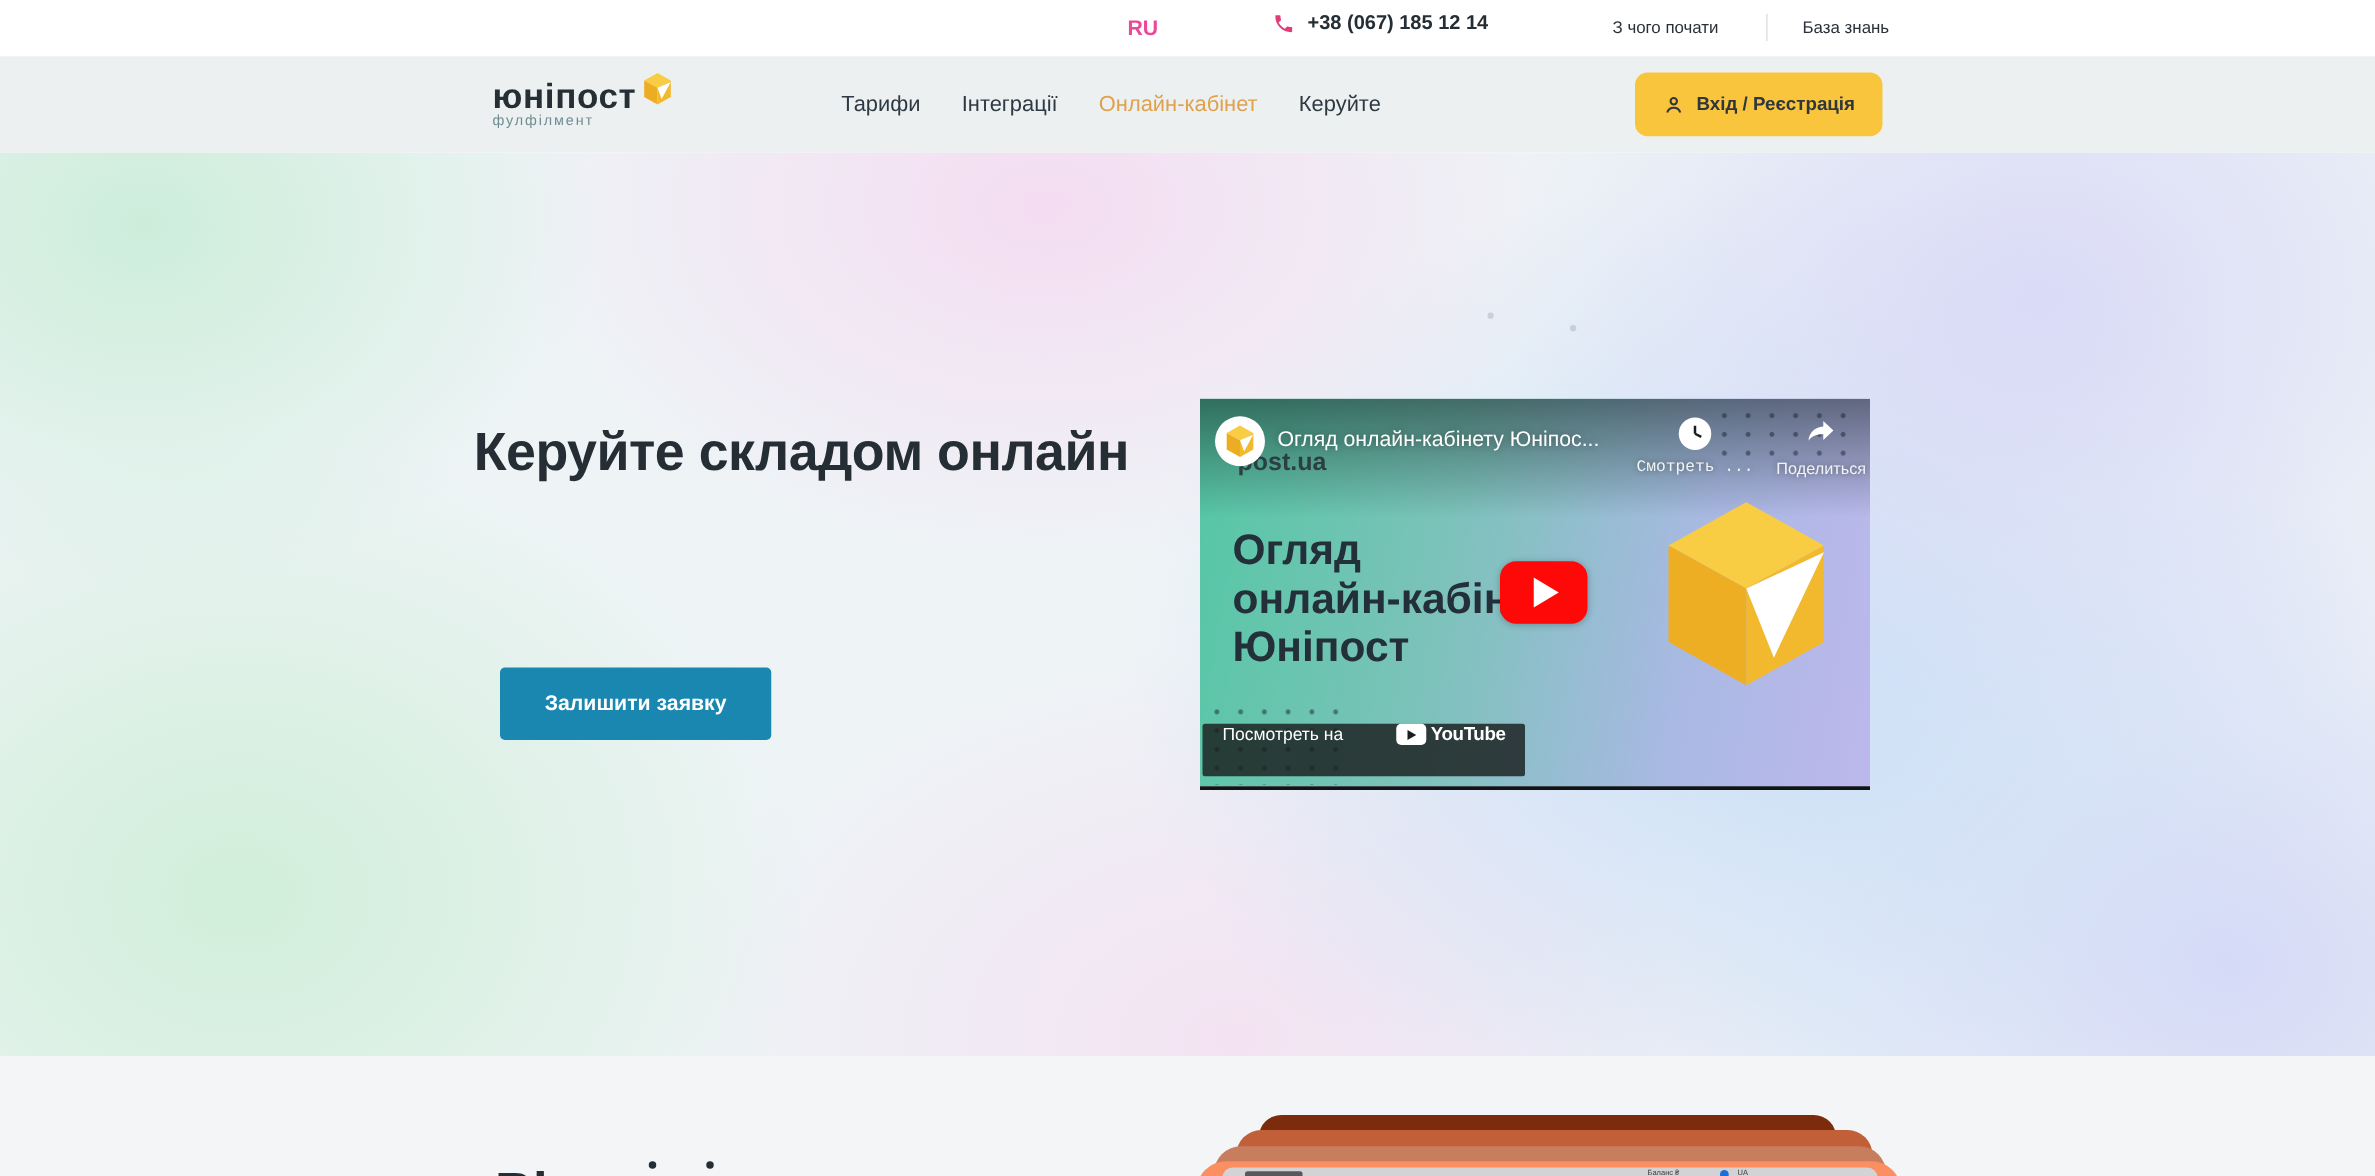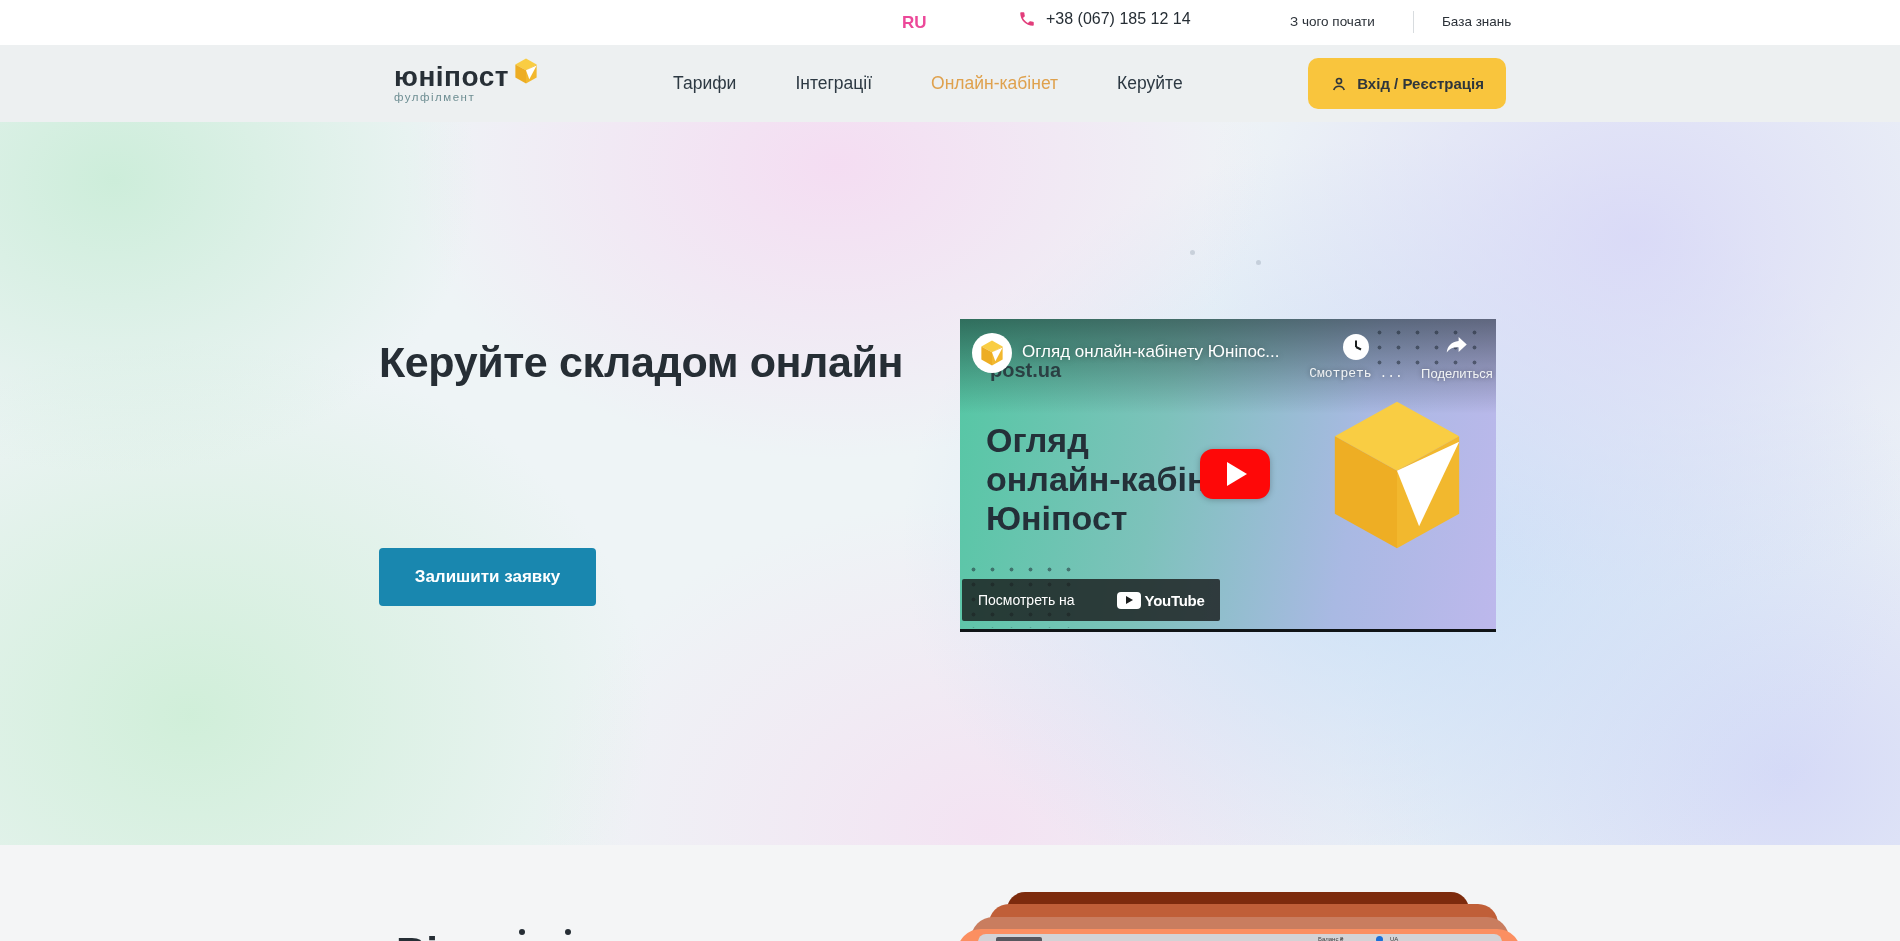--- a/index.html
+++ b/index.html
@@ -4,35 +4,35 @@
 <style>
   * { margin:0; padding:0; box-sizing:border-box; }
   html,body { width:1900px; height:941px; }
   body { font-family:"Liberation Sans", sans-serif; background:#fff; overflow:hidden; }
   .page { position:relative; width:1900px; height:941px; overflow:hidden; }
 
   
   .topbar { position:absolute; left:0; top:0; width:1900px; height:45px; background:#ffffff; z-index:30; }
   .topbar-lang { position:absolute; left:902px; top:13px; font-size:17px; font-weight:700; color:#ec4899; cursor:pointer; }
   .topbar-phone { position:absolute; left:1018px; top:10px; display:flex; align-items:center; gap:10px; }
-  .topbar-phone .num { font-size:16px; font-weight:400; color:#262e35; }
+  .topbar-phone .num { font-size:16px; font-weight:700; color:#262e35; }
   .toplink { position:absolute; top:14px; font-size:13.5px; color:#2b3138; cursor:pointer; }
   .toplink.start { left:1290px; }
   .toplink.kb { left:1442px; }
   .topbar-divider { position:absolute; left:1413px; top:11px; width:1px; height:22px; background:#d8dcdf; }
 
   
   .header { position:absolute; left:0; top:45px; width:1900px; height:77px; background:#edf0f1; z-index:30; }
   .header-inner { position:relative; width:1140px; height:77px; margin:0 auto; display:flex; align-items:center; }
   .logo { position:relative; display:flex; flex-direction:column; cursor:pointer; margin-left:14px; }
   .logo-row { display:flex; align-items:flex-start; }
   .logo-text { font-size:28px; font-weight:800; letter-spacing:.5px; color:#272f36; line-height:26px; }
   .logo-cube { width:26px; height:26px; margin-left:4px; margin-top:-6px; }
   .logo-sub { font-size:11.5px; letter-spacing:1.5px; color:#6d8d92; margin-top:1px; }
-  .nav { display:flex; gap:59px; margin-left:134px; }
+  .nav { display:flex; gap:33px; margin-left:134px; }
   .nav-item { font-size:17.5px; color:#2d3943; cursor:pointer; }
   .nav-item.active { color:#dfa14d; }
   .login-btn { margin-left:auto; margin-right:14px; display:flex; align-items:center; gap:9px;
                background:#f9c53d; border:none; border-radius:10px; height:51px; padding:0 22px;
                font-family:"Liberation Sans",sans-serif; font-size:15px; font-weight:700; color:#2f363c; cursor:pointer; }
 
   
   .hero { position:absolute; left:0; top:122px; width:1900px; height:723px;
     background:
       radial-gradient(520px 420px at 6% 8%,  rgba(199,236,213,.85), rgba(199,236,213,0) 70%),
@@ -65,21 +65,21 @@
   .watch-later { position:absolute; left:340px; top:15px; width:112px; text-align:center; cursor:pointer; }
   .wl-circle { width:26px; height:26px; border-radius:50%; background:#ffffff; margin:0 auto; position:relative; }
   .wl-label { margin-top:6px; font-size:13px; color:#f2f4f5; text-shadow:0 0 5px rgba(0,0,0,.4);font-family:Liberation Mono, monospace; }
   .share { position:absolute; left:452px; top:13px; width:90px; text-align:center; cursor:pointer; }
   .share-label { margin-top:4px; font-size:13px; color:#f2f4f5; text-shadow:0 0 5px rgba(0,0,0,.4); }
   .thumb-heading { position:absolute; left:26px; top:92px; font-size:34px; line-height:39px; font-weight:800; color:#243039;margin-top:10px; }
   .thumb-cube { position:absolute; left:366px; top:80px; width:142px; height:152px; }
   .play-btn { position:absolute; left:240px; top:130px; width:70px; height:50px; background:#fe0808; border-radius:13px;
               display:flex; align-items:center; justify-content:center; cursor:pointer; box-shadow:0 1px 6px rgba(0,0,0,.25); }
   .play-tri { width:0; height:0; border-left:20px solid #ffffff; border-top:12px solid transparent; border-bottom:12px solid transparent; margin-left:4px; }
-  .watch-on { position:absolute; left:2px; top:260px; height:42px; display:flex; align-items:center; gap:10px; padding:0 16px;
+  .watch-on { position:absolute; left:2px; top:260px; height:42px; display:flex; align-items:flex-start; gap:10px; padding:0 16px;
               background:rgba(26,29,29,.82); border:none; border-radius:2px; cursor:pointer; }
   .watch-on-label { font-size:14px; color:#ffffff; font-family:"Liberation Sans",sans-serif; }
   .yt-logo { display:flex; align-items:center; gap:4px;padding-left:32px; }
   .yt-badge { width:24px; height:17px; background:#ffffff; border-radius:4px; display:flex; align-items:center; justify-content:center; }
   .yt-badge span { width:0; height:0; border-left:7px solid #1a1d1d; border-top:4.5px solid transparent; border-bottom:4.5px solid transparent; margin-left:1px; }
   .yt-word { font-size:15px; font-weight:700; color:#ffffff; letter-spacing:-.3px; }
 
   
   .bottom { position:absolute; left:0; top:845px; width:1900px; height:96px; background:#f4f5f6; overflow:hidden; }
   .next-heading { position:absolute; left:396px; top:84px; font-size:42px; font-weight:800; color:#262e35; }
@@ -140,21 +140,21 @@
         </svg>
         <span>Вхід / Реєстрація</span>
       </button>
     </div>
   </div>
 
   <div class="hero">
     <div class="sparkle" style="left:1190px; top:128px;"></div>
     <div class="sparkle" style="left:1256px; top:138px;"></div>
     <h1 class="hero-title" style="position:absolute; left:379px; top:216px;">Керуйте складом онлайн</h1>
-    <button class="hero-cta" style="top:426px;">Залишити заявку</button>
+    <button class="hero-cta" style="top:412px;margin-left:21px;">Залишити заявку</button>
 
     <div class="video" style="top:197px;">
       <div class="thumb-behind">post.ua</div>
       <div class="video-topgrad"></div>
       <div class="dots tr"></div>
       <div class="dots bl"></div>
 
       <div class="video-avatar">
         <svg width="24" height="26" viewBox="0 0 100 110">
           <polygon points="50,2 95,27 50,52 5,27" fill="#f9cd43"></polygon>

